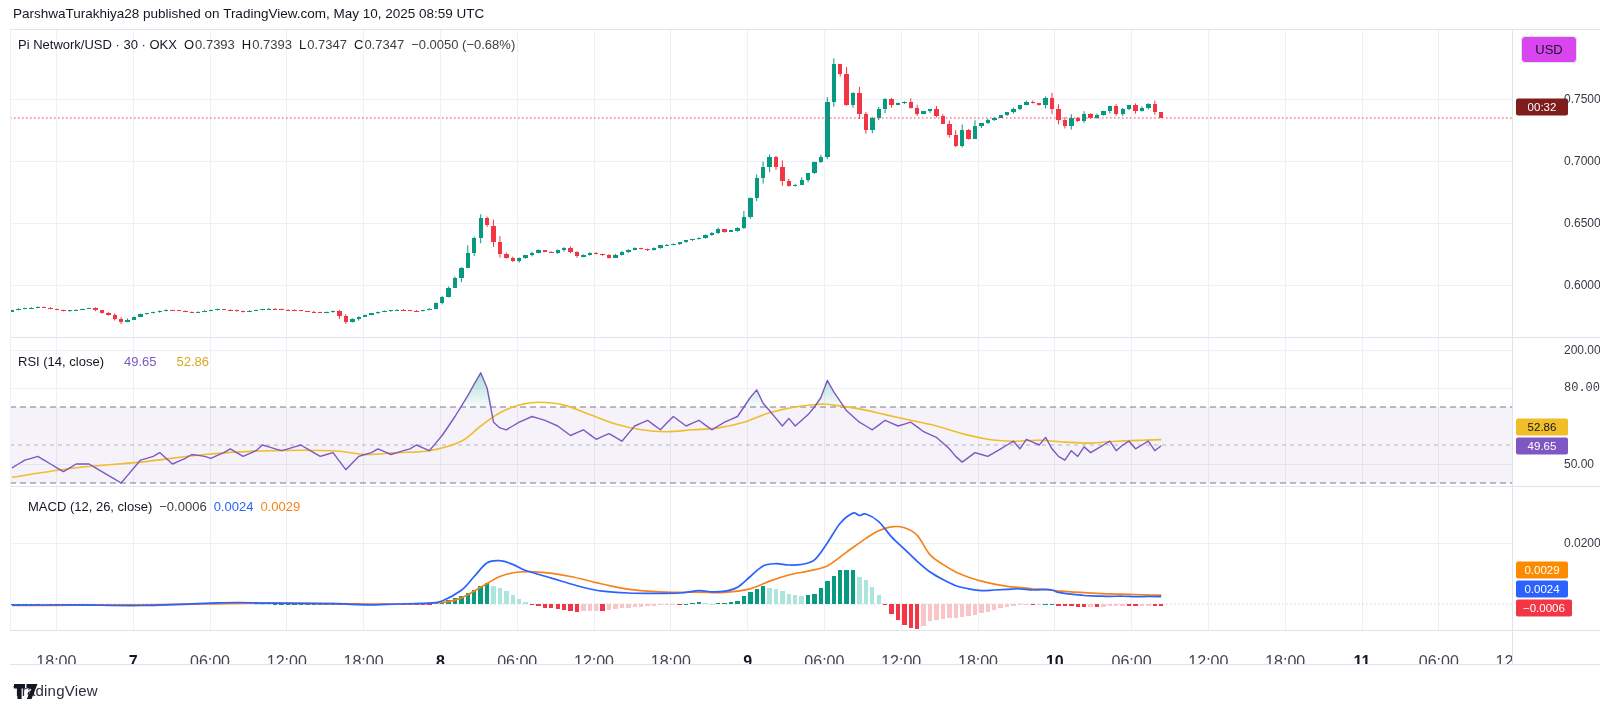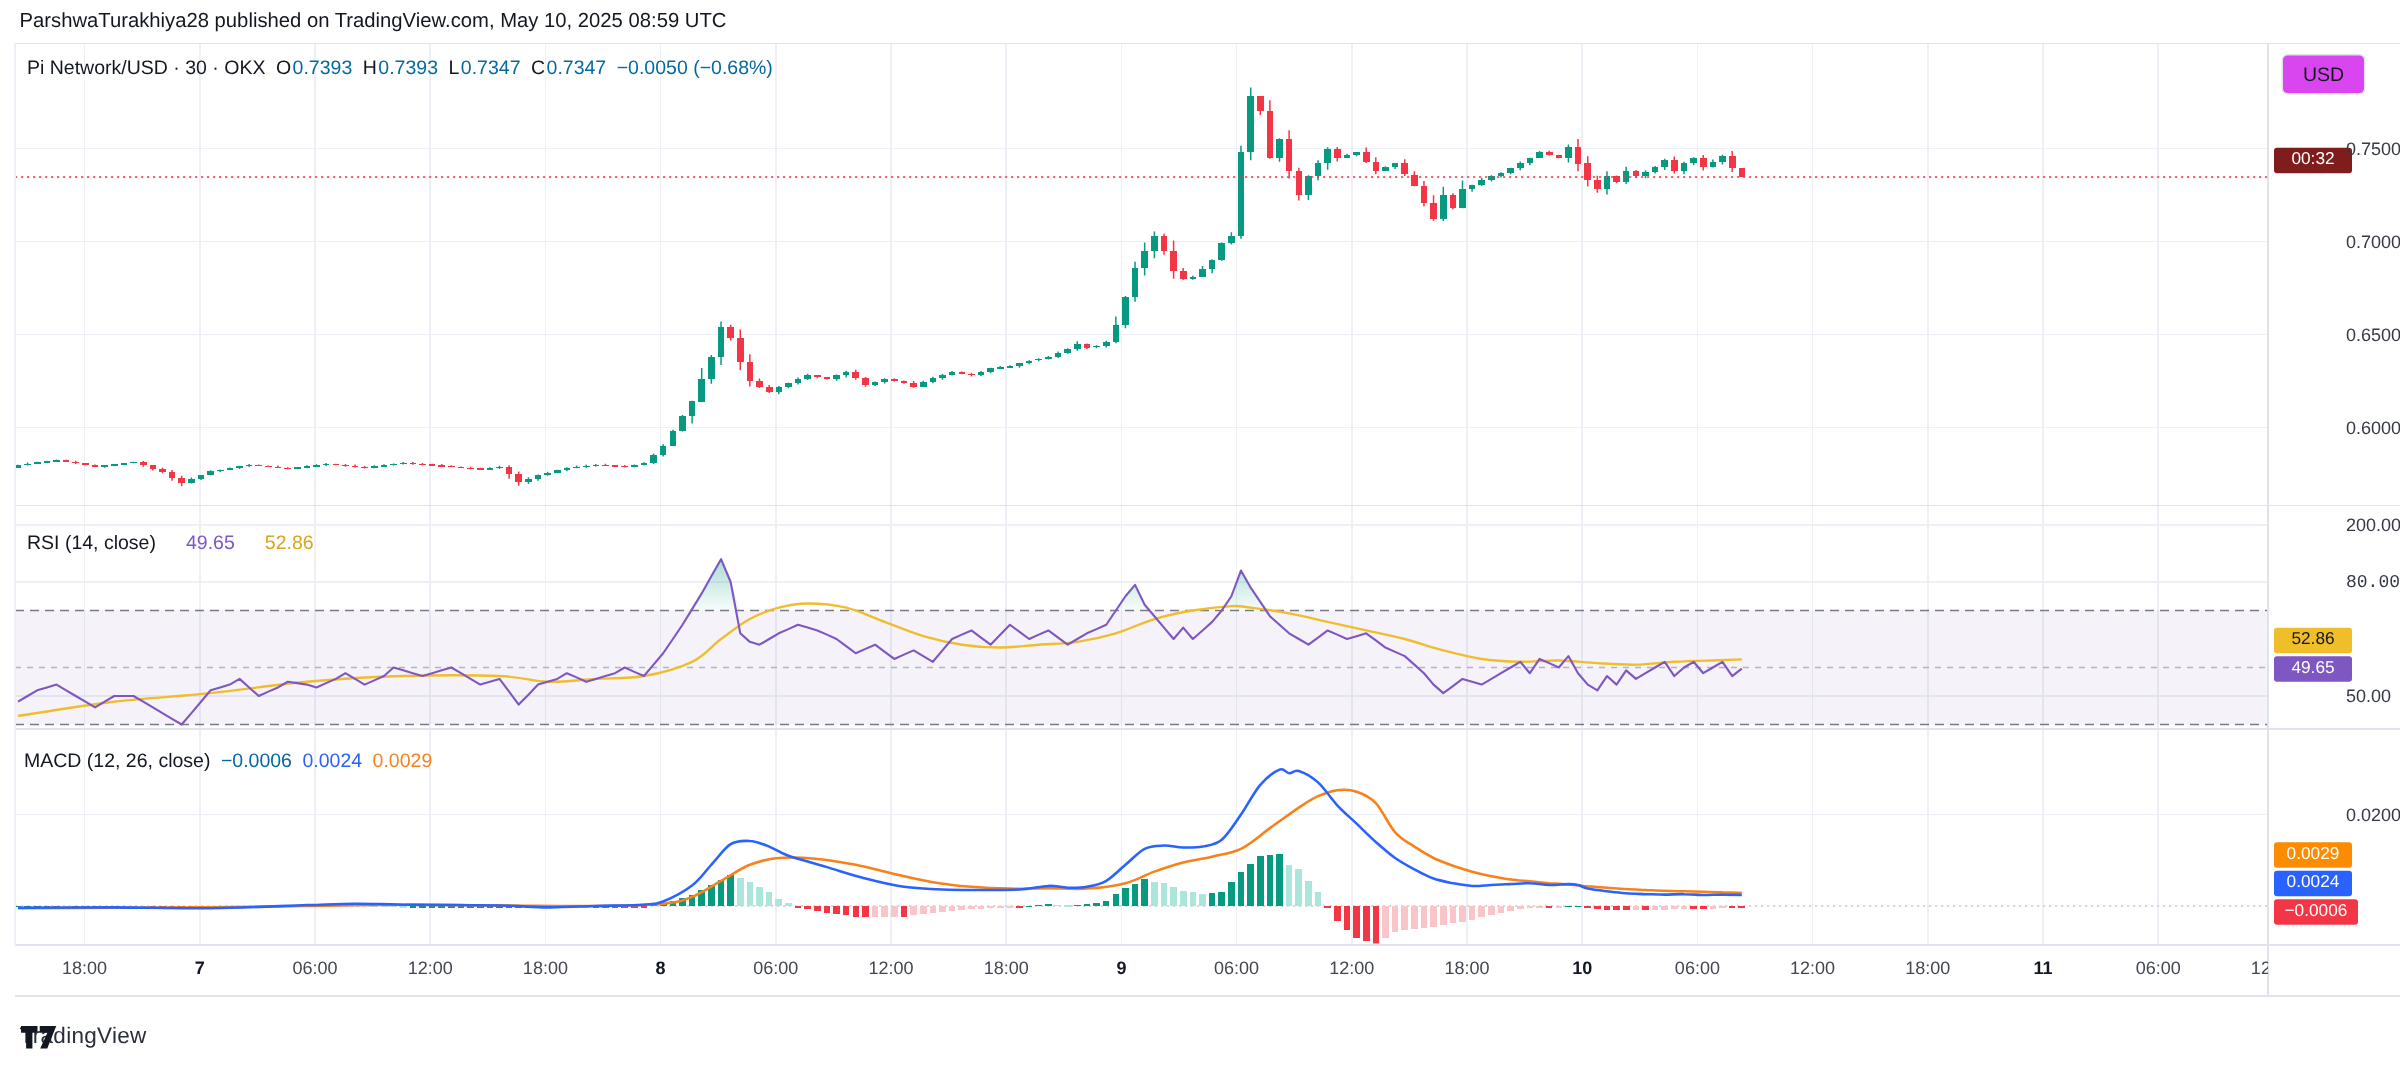--- a/index.html
+++ b/index.html
@@ -4,27 +4,27 @@
 <style>
   html,body{margin:0;padding:0;background:#fff;}
   body{width:1600px;height:712px;overflow:hidden;position:relative;
        font-family:"Liberation Sans",sans-serif;-webkit-font-smoothing:antialiased;}
   #chart-root{position:absolute;inset:0;}
   svg{position:absolute;left:0;top:0;}
   .abs{position:absolute;}
   .hdr{left:13px;top:6px;font-size:13.5px;color:#131722;}
   .legend{display:flex;align-items:center;gap:7px;font-size:13px;color:#131722;white-space:nowrap;}
   .legend .pair{display:flex;gap:1px;}
-  .v-red{color:#0369a1;} .v-blue{color:#2962FF;} .v-orange{color:#F7821B;}
+  .v-red{color:#404040;} .v-blue{color:#2962FF;} .v-orange{color:#F7821B;}
   .v-purple{color:#7E57C2;} .v-yellow{color:#D9A521;}
   .axis-label{position:absolute;left:1520px;transform:translateY(-50%);font-size:12px;color:#363A45;margin-left:44px;}
   .badge{position:absolute;left:1516px;transform:translateY(-50%);font-size:11.5px;line-height:17px;
          padding:0 7px;border-radius:2px;color:#fff;min-width:38px;text-align:center;}
   .time-axis{position:absolute;left:0;top:630px;width:1512px;height:34px;overflow:hidden;}
-  .time-label{position:absolute;top:8px;transform:translateX(-50%);font-size:12px;color:#434651;}
+  .time-label{position:absolute;top:23px;transform:translateX(-50%);font-size:16px;color:#434651;}
   .time-label.bold{font-weight:700;color:#131722;}
   .usd-btn{position:absolute;left:1521px;top:36px;width:54px;height:25px;border:1px solid #E0E3EB;
            border-radius:4px;display:flex;align-items:center;justify-content:center;
            font-size:13px;color:#131722;background:#d946ef;cursor:pointer;}
   .footer{position:absolute;left:13px;top:682px;display:flex;align-items:center;gap:8px;}
   .footer .brand{font-size:15px;color:#2A2E39;letter-spacing:.2px;}
 </style>
 </head>
 <body>
 
@@ -491,21 +491,21 @@
       </span>
     <span class="v-red">−0.0050 (−0.68%)</span>
   </div>
 
   <div class="abs legend" style="left:18px;top:354px;gap:20px;">
     <span>RSI (14, close)</span>
     <span class="v-purple">49.65</span>
     <span class="v-yellow">52.86</span>
   </div>
 
-  <div class="abs legend" style="left:16px;top:499px;">
+  <div class="abs legend" style="left:28px;top:499px;">
     <span>MACD (12, 26, close)</span>
     <span class="v-red">−0.0006</span>
     <span class="v-blue">0.0024</span>
     <span class="v-orange">0.0029</span>
   </div>
 
   <div class="usd-btn">USD</div>
   <div id="price-axis"></div>
 
   <div class="badge" style="top:107px;background:#7f1d1d;font-weight:400;">00:32</div>

